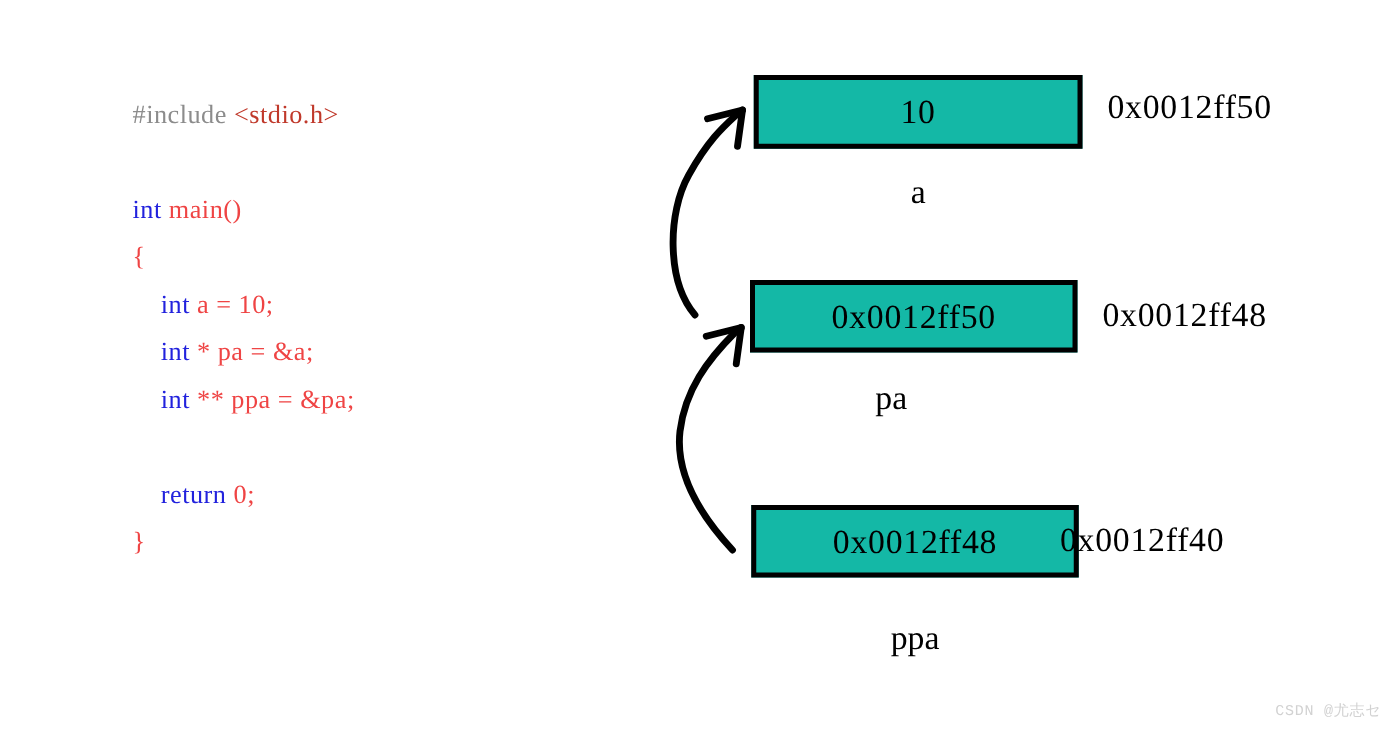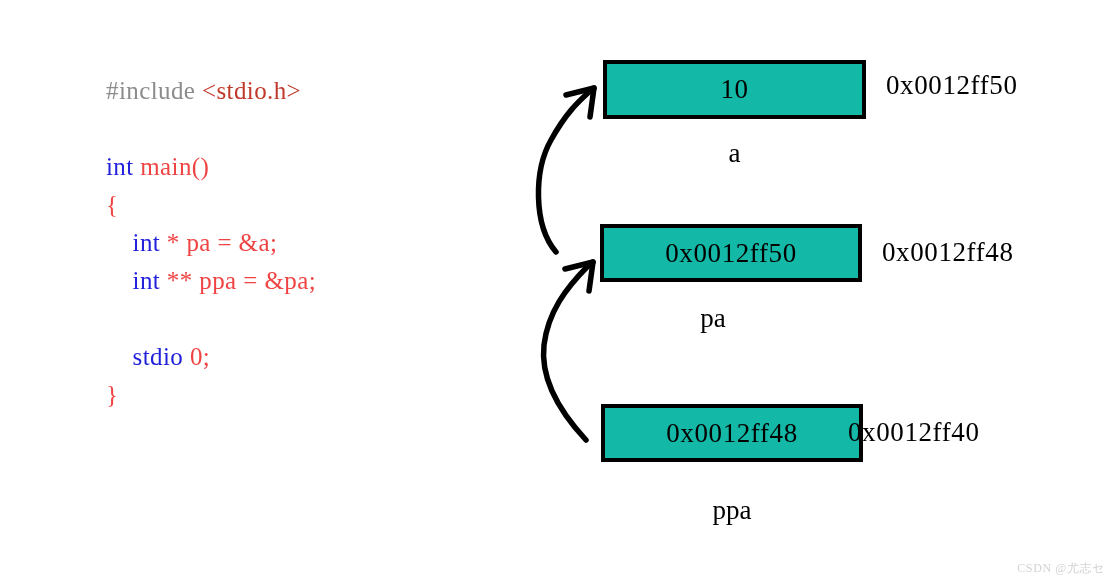--- a/index.html
+++ b/index.html
@@ -26,21 +26,21 @@
 
   
   .code-panel {
     position: absolute;
     left: 106px;
     top: 72px;
     width: 400px;
   }
   .code-line {
     font-family: "Liberation Serif", "DejaVu Serif", serif;
-    font-size: 25px;
+    font-size: 21px;
     line-height: 38px;
     white-space: pre;
     color: #000000;
     letter-spacing: 0.4px;
   }
   .code-line.blank { height: 38px; }
   .tok-pre   { color: #8c8c8c; }
   .tok-inc   { color: #c0392b; }
   .tok-kw    { color: #2222dd; }
   .tok-plain { color: #ef4444; }
@@ -107,49 +107,50 @@
     stroke: #000000;
     stroke-width: 5.5;
     stroke-linecap: round;
   }
 
   
   #watermark {
     position: absolute;
     right: 10px;
     bottom: 7px;
-    font-family: Liberation Serif, serif;
+    font-family: Liberation Mono, monospace;
     font-size: 12px;
     color: #d2d2d2;
     letter-spacing: 0.6px;
     white-space: nowrap;
   }
 </style>
 </head>
 <body>
 
 <div id="stage" style="background: rgb(255, 255, 255);">
 
   <div class="code-panel">
     <div class="code-line"><span class="tok-pre">#include </span><span class="tok-inc">&lt;stdio.h&gt;</span></div>
 
     <div class="code-line blank"></div>
 
     <div class="code-line"><span class="tok-kw">int</span><span class="tok-plain"> main()</span></div>
 
     <div class="code-line"><span class="tok-plain">{</span></div>
 
+    <div class="code-line"><span class="tok-plain">    </span><span class="tok-kw">int</span><span class="tok-plain"> a = 10;</span></div>
 
     <div class="code-line"><span class="tok-plain">    </span><span class="tok-kw">int</span><span class="tok-plain"> * pa = &amp;a;</span></div>
 
     <div class="code-line"><span class="tok-plain">    </span><span class="tok-kw">int</span><span class="tok-plain"> ** ppa = &amp;pa;</span></div>
 
     <div class="code-line blank"></div>
 
-    <div class="code-line"><span class="tok-plain">    </span><span class="tok-kw">stdio</span><span class="tok-plain"> 0;</span></div>
+    <div class="code-line"><span class="tok-plain">    </span><span class="tok-kw">return</span><span class="tok-plain"> 0;</span></div>
 
     <div class="code-line"><span class="tok-plain">}</span></div>
   </div>
 
   <div class="mem-box" id="box-a">
     <span class="mem-value">10</span>
   </div>
   <div class="mem-label" id="label-a">a</div>
   <div class="mem-addr" id="addr-a">0x0012ff50</div>
 

